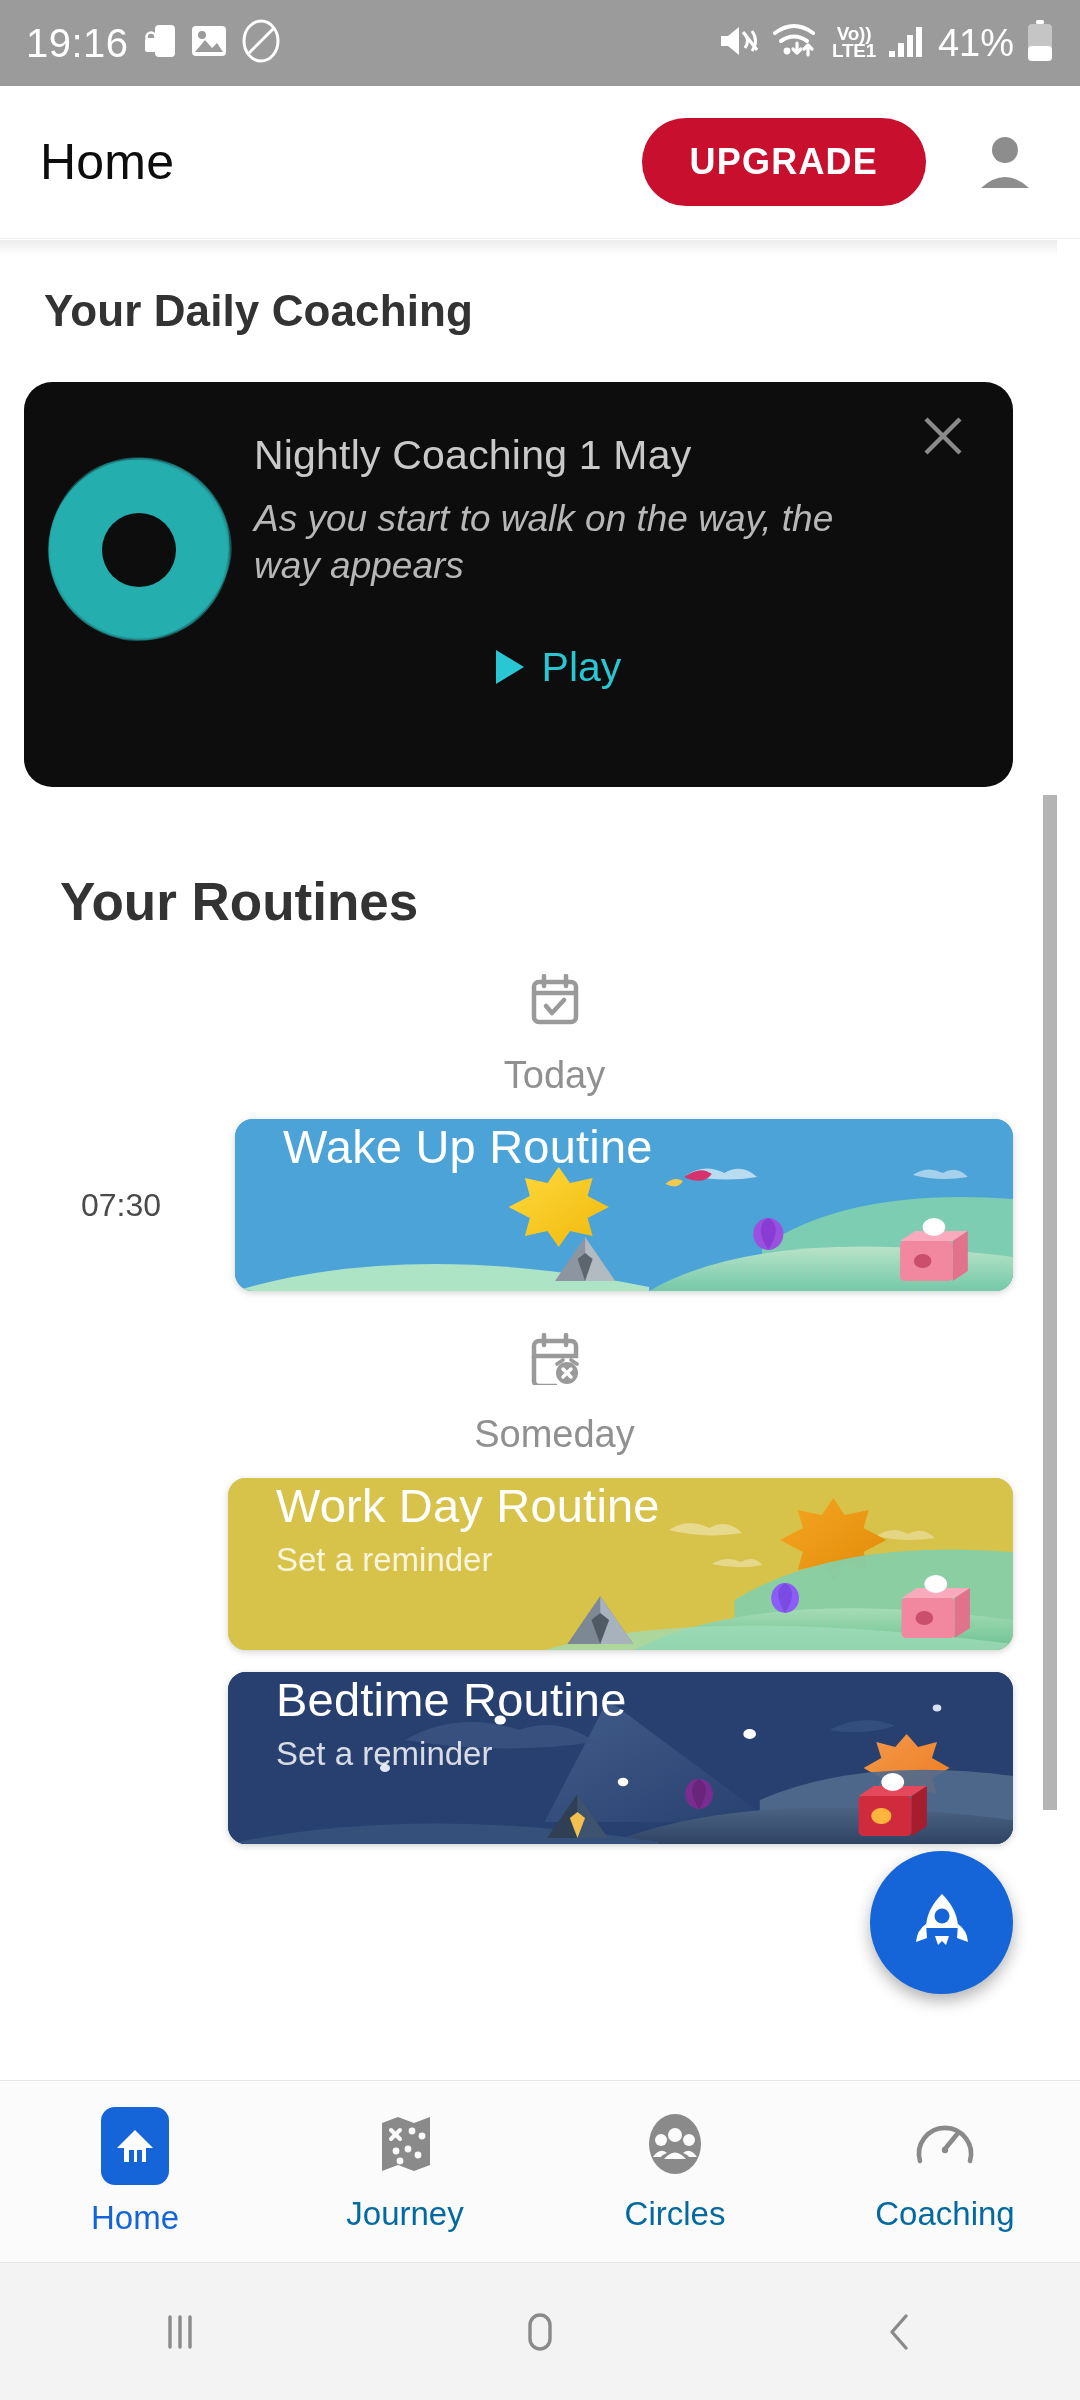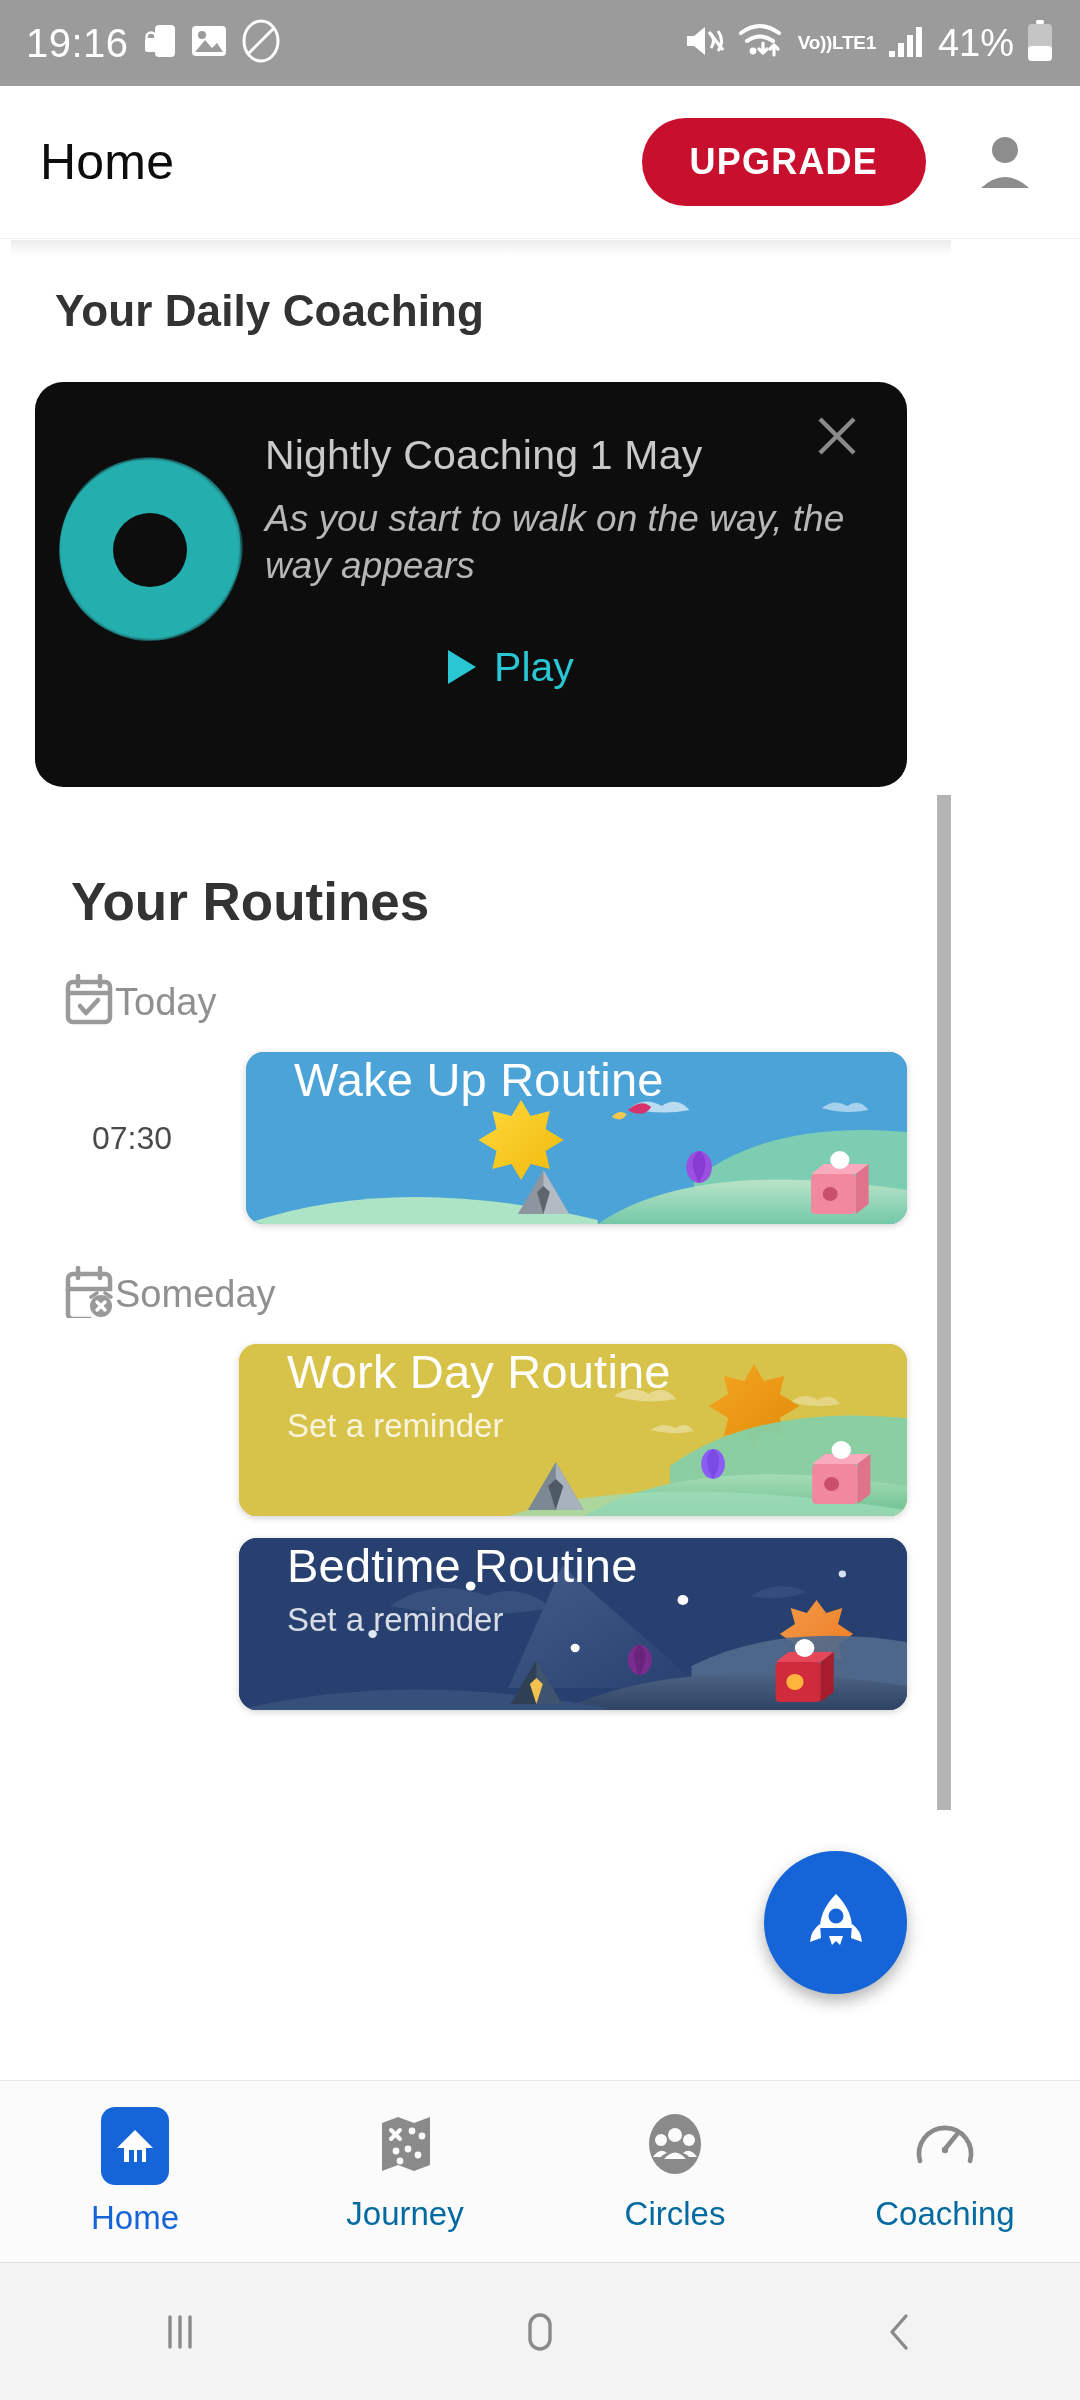--- a/index.html
+++ b/index.html
@@ -14,42 +14,42 @@
   
   .statusbar {
     position:absolute; left:0; top:0; width:1080px; height:86px;
     background:#9b9b9b; display:flex; align-items:center;
     padding:0 26px; color:#ffffff;
   }
   .sb-left { display:flex; align-items:center; gap:14px; }
   .sb-clock { font-size:40px; font-weight:400; letter-spacing:0.5px; line-height:1; }
   .sb-right { margin-left:auto; display:flex; align-items:center; gap:12px; }
   .sb-ico { display:block; }
-  .volte { display:flex; flex-direction:row; align-items:center; justify-content:center;
+  .volte { display:flex; flex-direction:column; align-items:center; justify-content:center;
            line-height:0.88; font-size:19px; font-weight:700; letter-spacing:-0.3px; }
   .sb-batt-text { font-size:38px; font-weight:400; letter-spacing:0px; }
 
   
   .appbar {
     position:absolute; left:0; top:86px; width:1080px; height:153px;
     background:#ffffff; display:flex; align-items:center; padding:0 40px;
     border-bottom:1px solid #eceff1;
   }
   .appbar-title { font-size:50px; font-weight:400; color:#0d0d0d; letter-spacing:0.2px; }
   .upgrade-btn {
     margin-left:auto; background:#c8102e; color:#ffffff; border:none;
     border-radius:48px; height:88px; padding:0 48px;
     font-size:36px; font-weight:700; letter-spacing:1.2px;
     font-family:"Liberation Sans", sans-serif; cursor:pointer;
     display:flex; align-items:center; justify-content:center;
   }
   .avatar-btn { margin-left:44px; width:70px; height:70px; display:flex; align-items:center; justify-content:center; cursor:pointer; }
 
   
-  .content { position:absolute; left:11px; top:240px; width:940px; height:1840px; background:#ffffff; overflow:hidden; }
+  .content { position:absolute; left:0; top:240px; width:1057px; height:1840px; background:#ffffff; overflow:hidden; }
   .shadow-strip { position:absolute; left:0; top:0; width:1080px; height:16px;
      background:linear-gradient(#e4e4e4,#ffffff); opacity:.7; }
 
   .section-title { font-size:44px; font-weight:700; color:#333333; padding:46px 0 0 44px; letter-spacing:0.1px; }
 
   
   .coach-card {
     position:relative; margin:46px 44px 0 24px; background:#0d0d0d;
     border-radius:28px; height:405px; display:flex; padding:16px 0 0 0;
   }
@@ -61,21 +61,21 @@
   .coach-title { font-size:41px; font-weight:400; color:#c9c9c9; letter-spacing:0.2px; }
   .coach-sub { font-size:37px; font-style:italic; color:#b7b7b7; line-height:1.28; margin-top:16px; max-width:640px; }
   .play-row { display:flex; align-items:center; justify-content:center; gap:18px; margin-top:54px; margin-right:150px; cursor:pointer; }
   .play-tri { width:0; height:0; border-left:28px solid #29c7d4; border-top:17px solid transparent; border-bottom:17px solid transparent; }
   .play-label { font-size:41px; color:#29c7d4; font-weight:400; }
   .close-x { position:absolute; right:42px; top:26px; width:56px; height:56px; cursor:pointer;
              display:flex; align-items:center; justify-content:center; }
 
   
   .routines-title { font-size:53px; font-weight:700; color:#333333; padding:84px 0 0 60px; }
-  .group-row { display:flex; align-items:center; padding:42px 0 0 52px; }
+  .group-row { display:flex; align-items:center; gap:24px; padding:42px 0 0 52px;flex-direction:column; }
   .group-label { font-size:38px; color:#909090; }
 
   .routine-line { display:flex; align-items:center; margin-top:22px; }
   .routine-time { width:228px; min-width:228px; text-align:center; font-size:32px; color:#4a4a4a;margin-left:7px; }
   .routine-spacer { width:228px; min-width:228px; }
 
   .routine-card {
     position:relative; flex:1; margin-right:44px; height:172px;
     border-radius:18px; overflow:hidden; cursor:pointer;
     display:flex; flex-direction:column; justify-content:flex-start;

